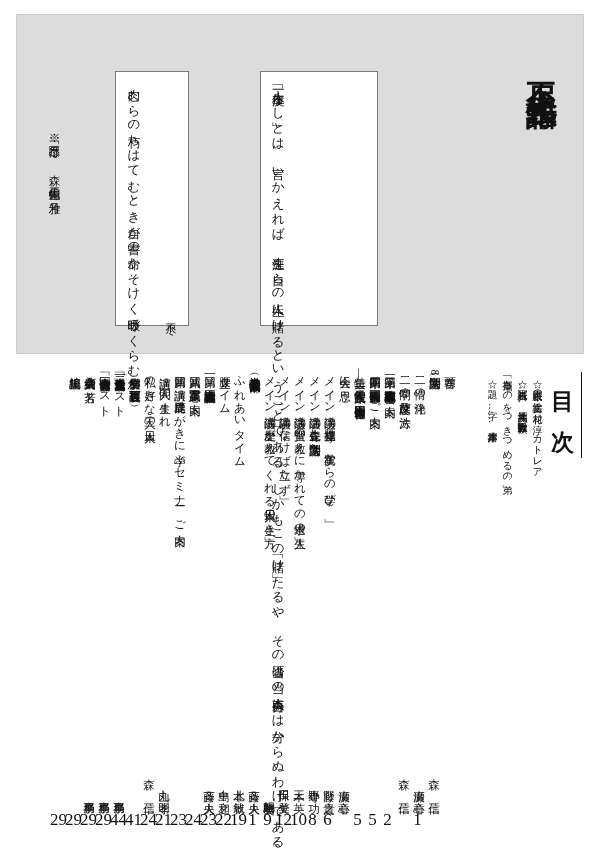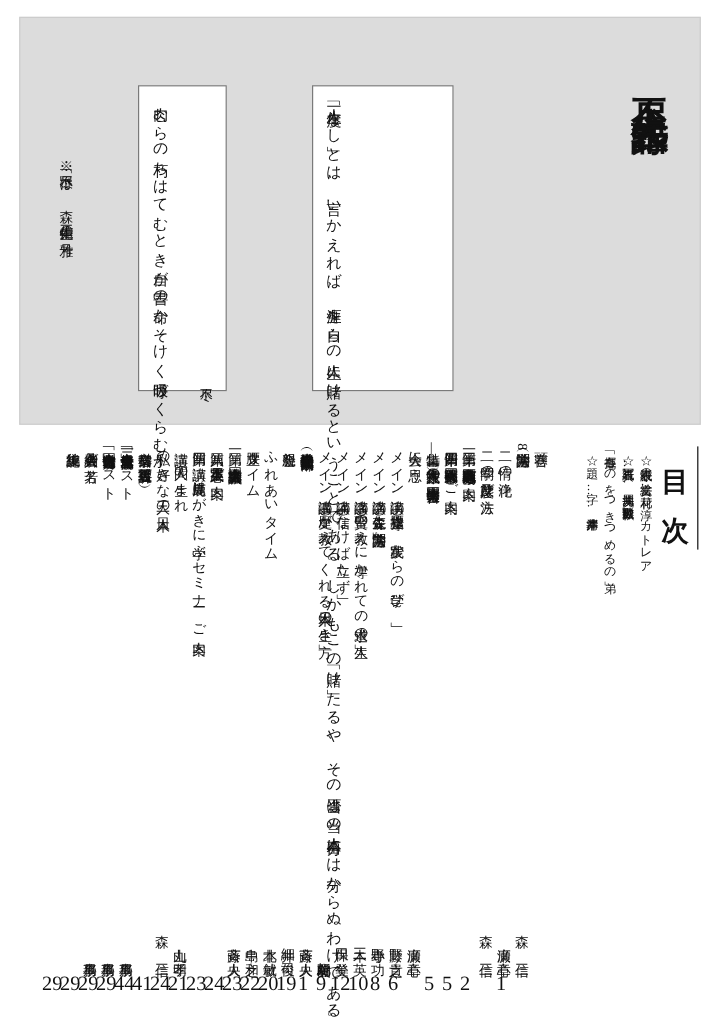--- a/index.html
+++ b/index.html
@@ -304,25 +304,20 @@
           <div class="e-title">メイン講演⑤「歴史が教えてくれる日本人の生き方」</div>
           <div class="e-author">白駒妃登美</div>
           <div class="e-page">1</div>
         </div>
         <div class="entry">
           <div class="e-title">学生発表（金沢星稜大学女子短期大学部）</div>
           <div class="e-author">斉藤　央人</div>
           <div class="e-page">19</div>
         </div>
         <div class="entry">
-          <div class="e-title">懇親会</div>
-          <div class="e-author">細井　俊司</div>
-          <div class="e-page">20</div>
-        </div>
-        <div class="entry">
           <div class="e-title">ふれあいタイム</div>
           <div class="e-author">北本　就敏</div>
           <div class="e-page">22</div>
         </div>
         <div class="entry">
           <div class="e-title">立腰タイム</div>
           <div class="e-author">中島　和之</div>
           <div class="e-page">23</div>
         </div>
         <div class="entry">

